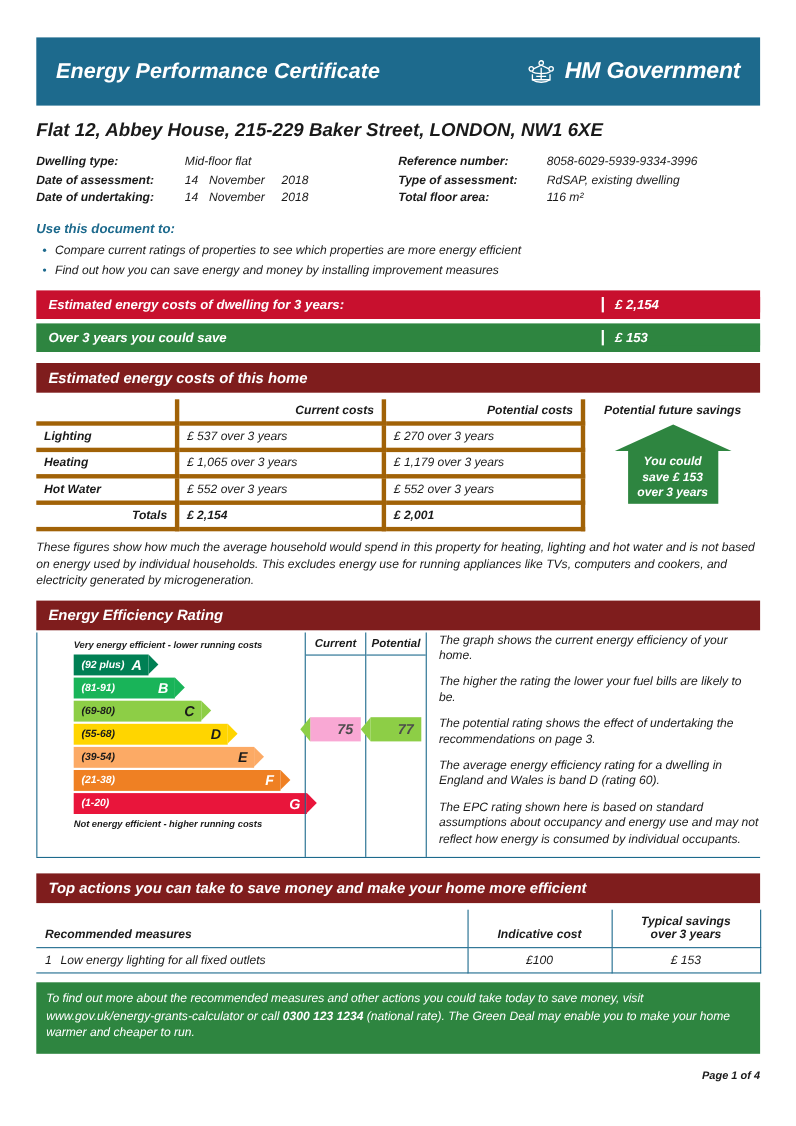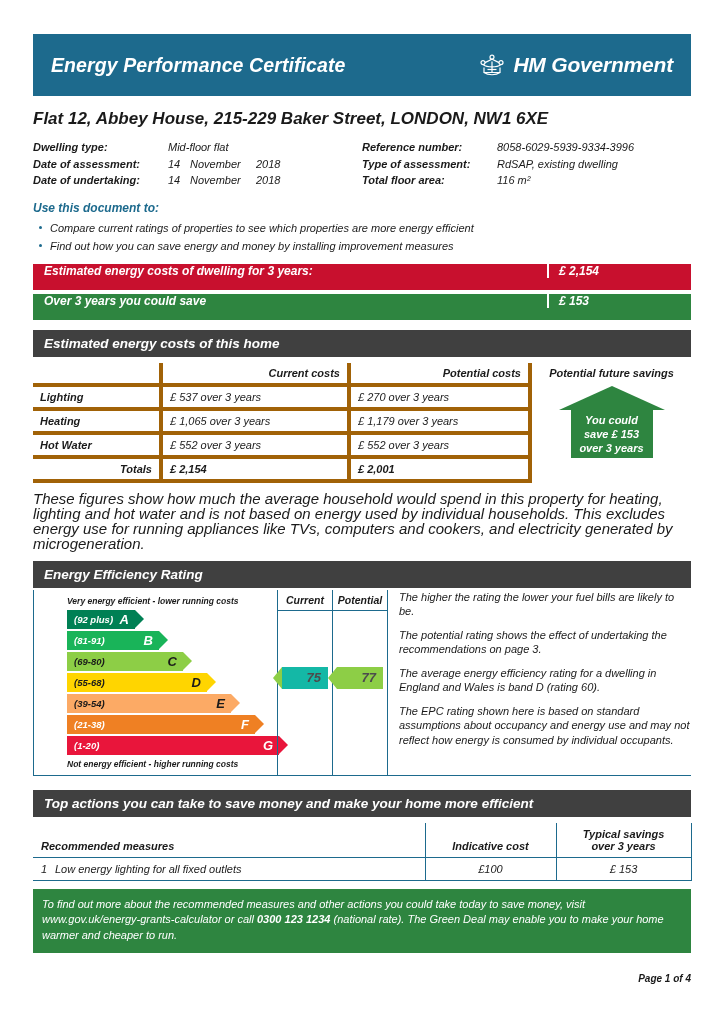--- a/index.html
+++ b/index.html
@@ -120,21 +120,21 @@
   }
 
   
   .costbar {
     display: flex;
     height: 26px;
     margin-bottom: 4px;
     color: #ffffff;
     font-weight: bold;
     font-size: 12px;
-    align-items: flex-start;
+    align-items: center;
   }
   .costbar .cb-label {
     flex: 1;
     display: flex;
     align-items: center;
     padding-left: 11px;
   }
   .costbar .cb-value {
     width: 144px;
     display: flex;
@@ -143,21 +143,21 @@
     box-sizing: border-box;
     border-left: 2px solid #ffffff;
   }
   .cb-red { background: #c8102e; }
   .cb-green { background: #2e8540; }
   .cb-red .cb-value { background: #c8102e; }
   .cb-green .cb-value { background: #2e8540; }
 
   
   .sectionbar {
-    background: #404040;
+    background: #7f1d1d;
     color: #ffffff;
     font-size: 13.5px;
     font-weight: bold;
     padding: 6px 11px;
     margin-top: 10px;
     margin-bottom: 0;
   }
 
   
   .costs-wrap {
@@ -235,21 +235,21 @@
     font-weight: bold;
     line-height: 14px;
     display: flex;
     flex-direction: column;
     justify-content: center;
     align-items: center;
     text-align: center;
   }
 
   .note {
-    font-size: 15px;
+    font-size: 11px;
     line-height: 15px;
     margin-top: 8px;
   }
 
   
   .epc-wrap {
     display: flex;
     margin-top: 2px;
     border-bottom: 1px solid #1d6a8d;
   }
@@ -353,21 +353,21 @@
   .rating-arrow:before {
     content: "";
     position: absolute;
     left: -9px;
     top: 0;
     width: 0;
     height: 0;
     border-top: 11px solid transparent;
     border-bottom: 11px solid transparent;
   }
-  .ra-current { background: #14b8a6; color: #4c4c4c; }
+  .ra-current { background: #f9a8d4; color: #4c4c4c; }
   .ra-current:before { border-right: 9px solid #8dce46; }
   .ra-potential { background: #8dce46; color: #4c4c4c; }
   .ra-potential:before { border-right: 9px solid #8dce46; }
 
   .epc-right {
     flex: 1;
     padding-left: 11px;
     font-size: 11px;
     line-height: 14.5px;
   }
@@ -600,20 +600,21 @@
           <div class="rating-arrow ra-current">75</div>
         </div>
         <div class="epc-col">
           <div class="colhead">Potential</div>
           <div class="rating-arrow ra-potential">77</div>
         </div>
       </div>
     </div>
 
     <div class="epc-right">
+      <p>The graph shows the current energy efficiency of your home.</p>
       <p>The higher the rating the lower your fuel bills are likely to be.</p>
       <p>The potential rating shows the effect of undertaking the recommendations on page 3.</p>
       <p>The average energy efficiency rating for a dwelling in England and Wales is band D (rating 60).</p>
       <p>The EPC rating shown here is based on standard assumptions about occupancy and energy use and may not reflect how energy is consumed by individual occupants.</p>
     </div>
   </div>
 
   <div class="sectionbar" style="margin-top:14px;">Top actions you can take to save money and make your home more efficient</div>
 
   <table class="actions">

